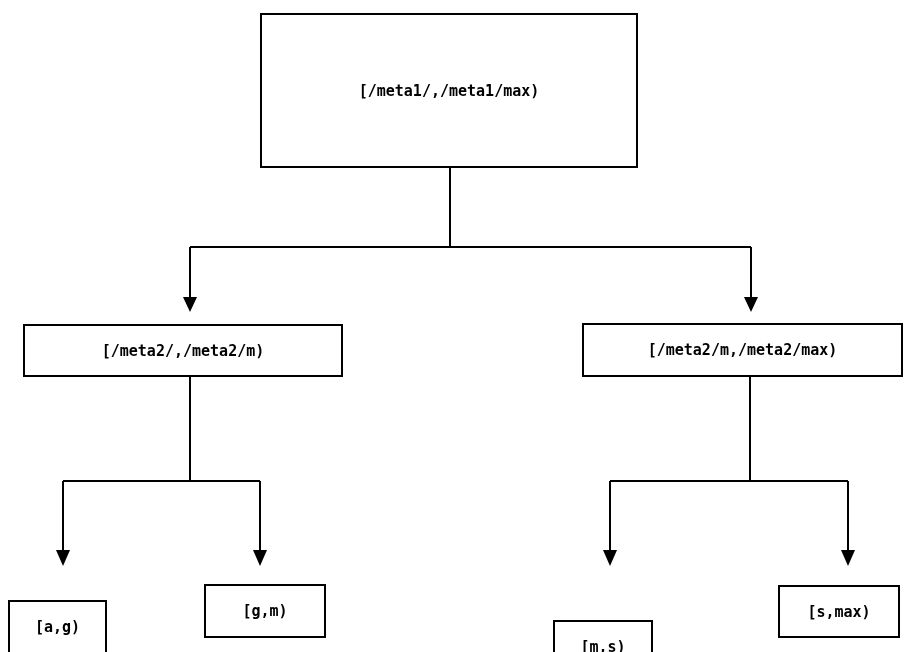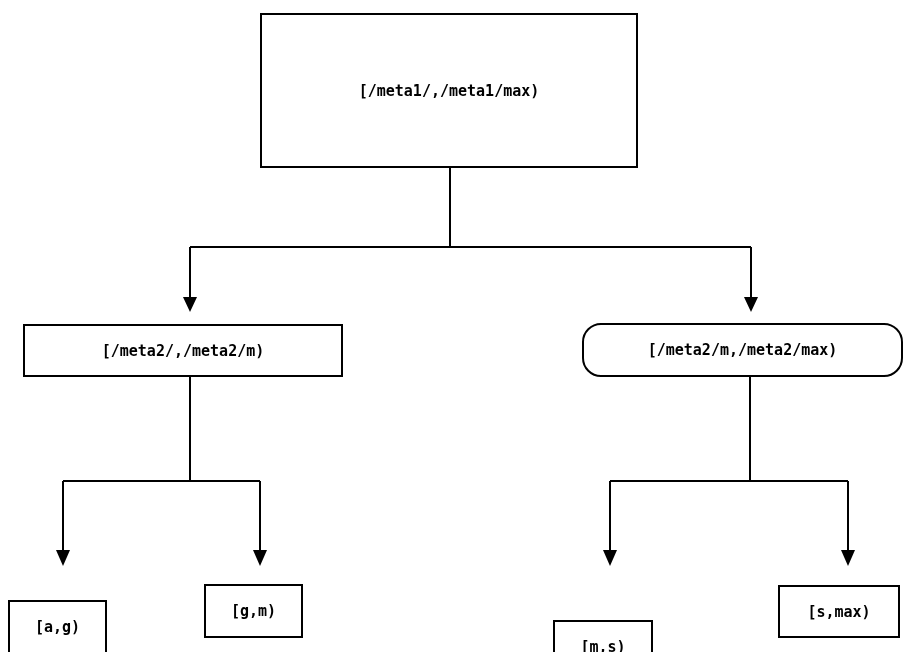--- a/index.html
+++ b/index.html
@@ -31,23 +31,23 @@
     justify-content: center;
     border: 2px solid var(--line);
     background: var(--background);
     color: var(--text);
     font-size: 15px;
     font-weight: bold;
     white-space: nowrap;
   }
   .node-root      { left: 260px; top: 13px;  width: 378px; height: 155px; }
   .node-mid-left  { left: 23px;  top: 324px; width: 320px; height: 53px;  }
-  .node-mid-right { left: 582px; top: 323px; width: 321px; height: 54px; border-radius: 19px;  }
+  .node-mid-right { left: 582px; top: 323px; width: 321px; height: 54px;  }
   .node-leaf-ag   { left: 8px;   top: 584px; width: 99px;  height: 54px; margin-top: 16px;  }
-  .node-leaf-gm   { left: 204px; top: 584px; width: 99px;  height: 54px;  }
+  .node-leaf-gm   { left: 204px; top: 584px; width: 122px;  height: 54px;  }
   .node-leaf-ms   { left: 553px; top: 584px; width: 100px; height: 54px; margin-top: 36px;  }
   .node-leaf-smax { left: 778px; top: 585px; width: 122px; height: 53px;  }
 </style>
 </head>
 <body>
 
 <div class="diagram">
 
   <svg class="connector-layer" width="912" height="652" viewBox="0 0 912 652" xmlns="http://www.w3.org/2000/svg">
 

